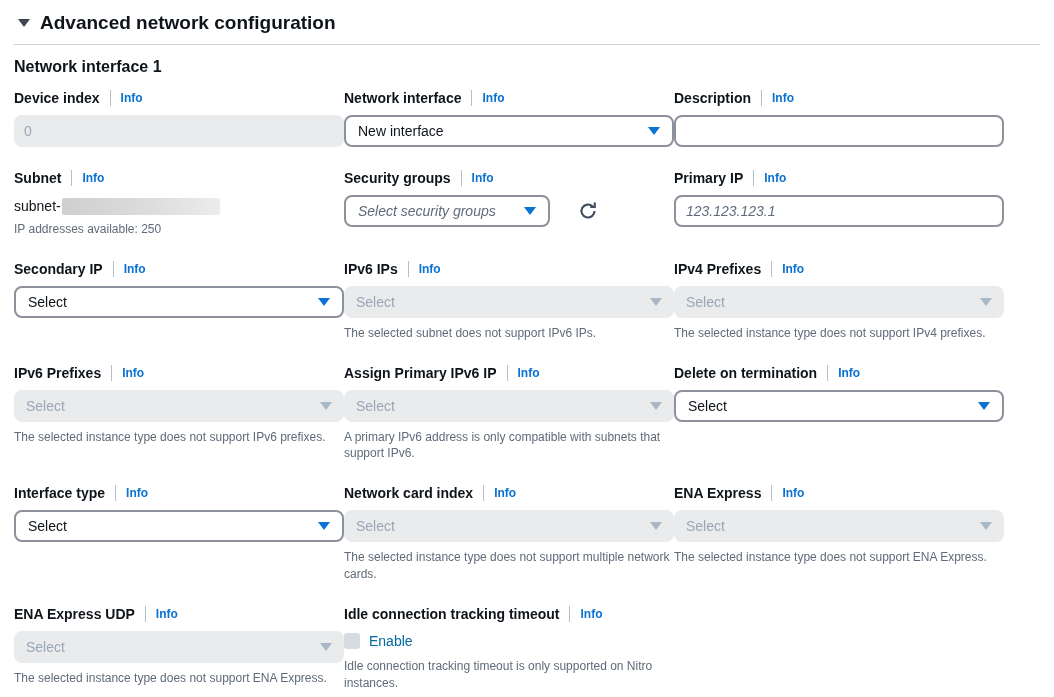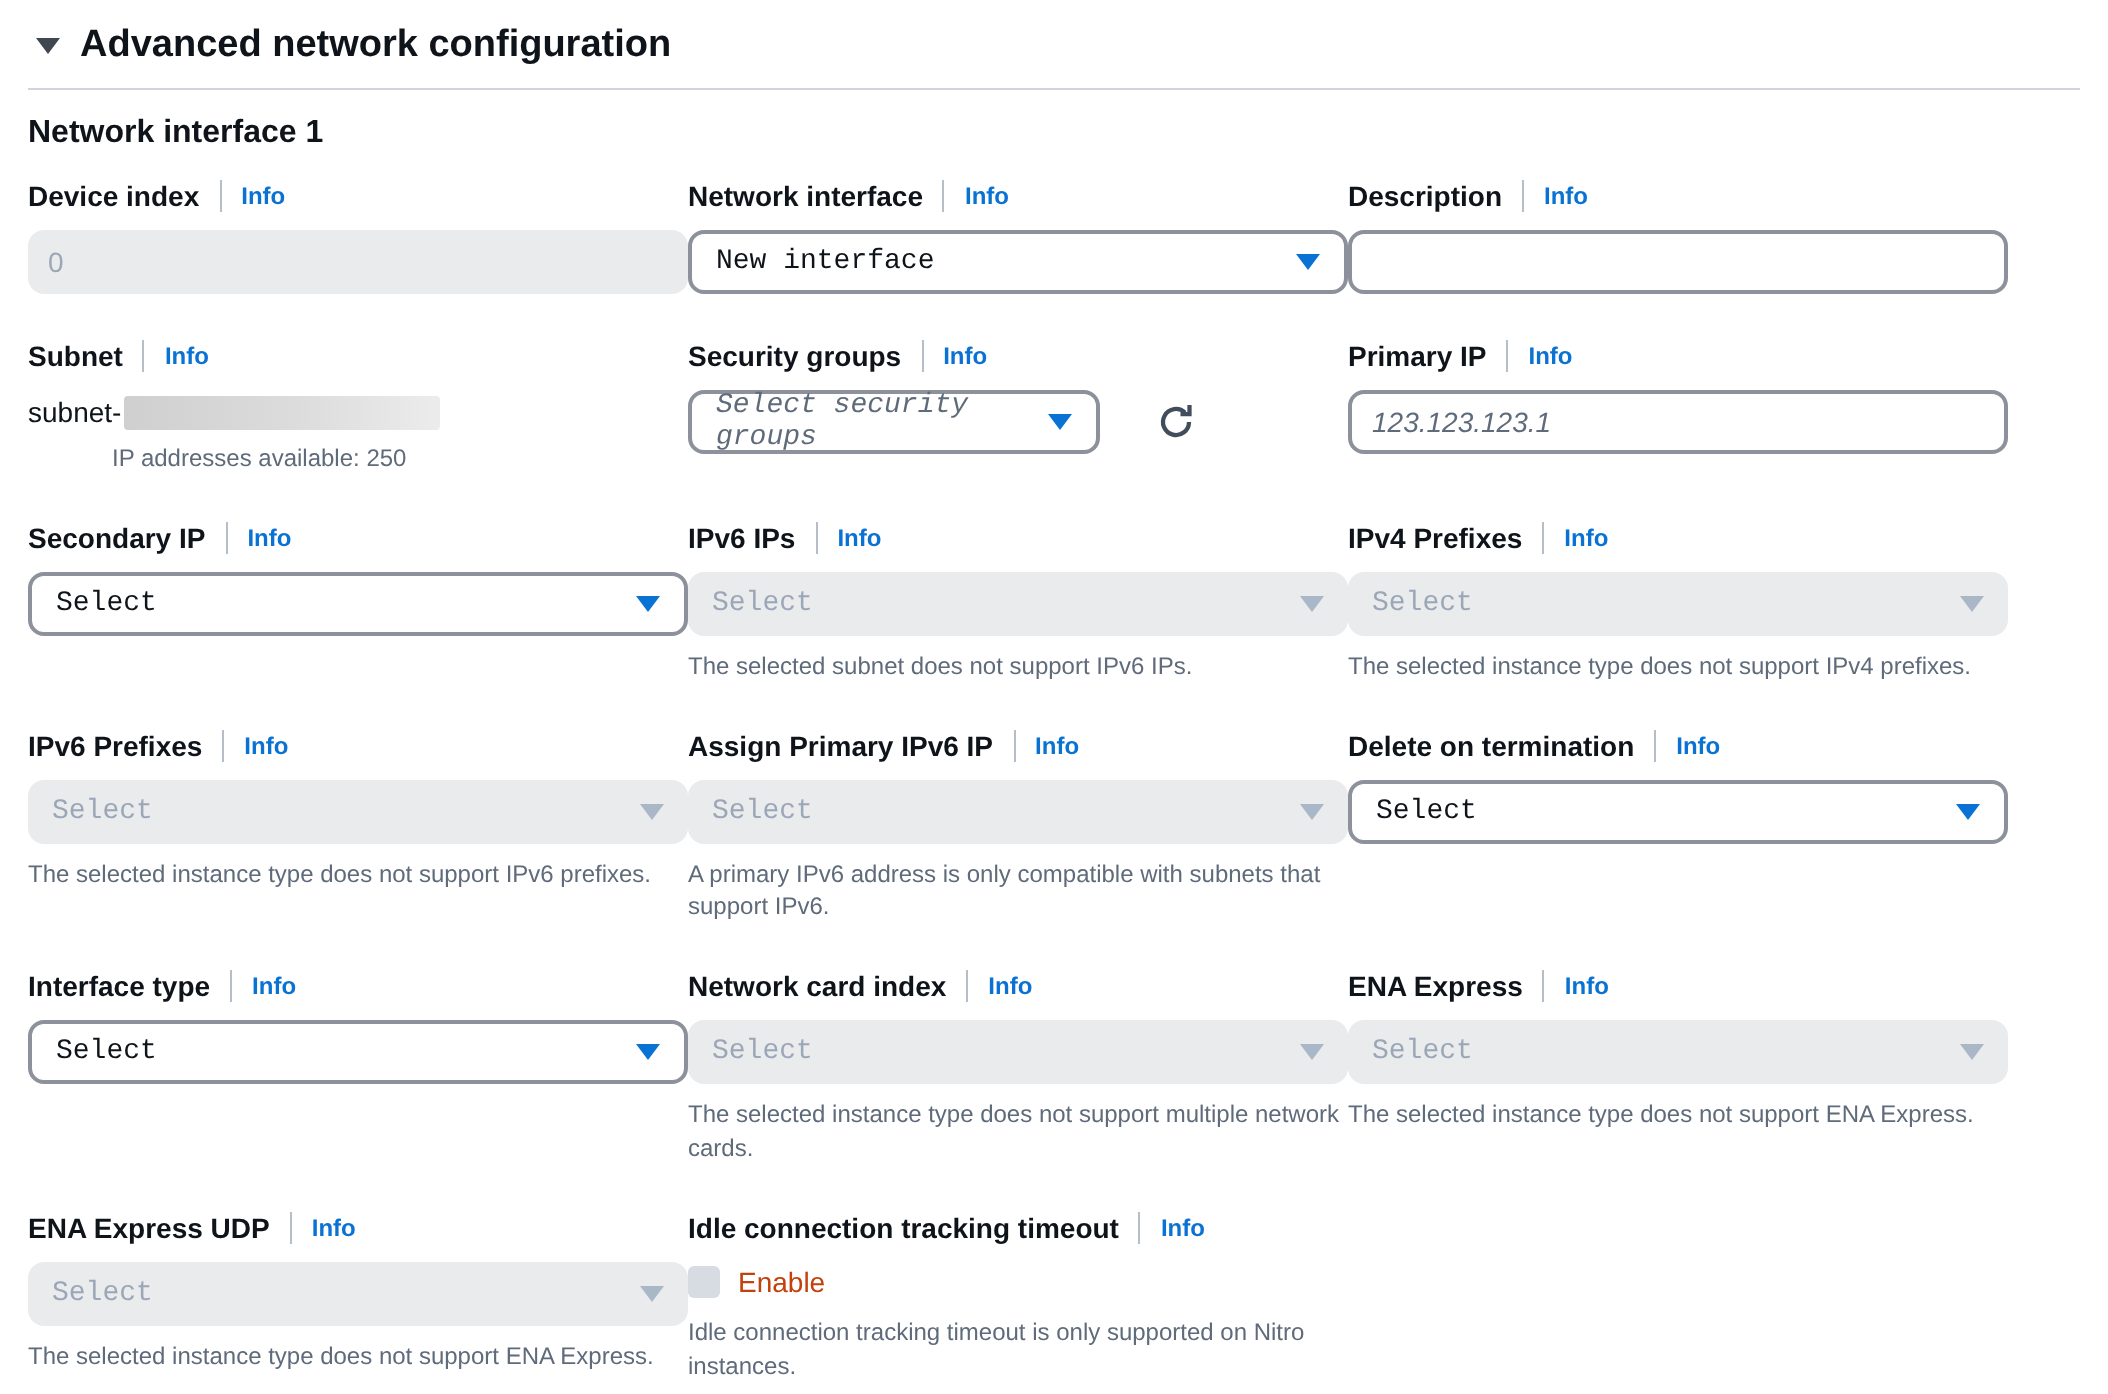--- a/index.html
+++ b/index.html
@@ -54,54 +54,54 @@
   .text-input::placeholder { color: #5f6b7a; font-style: italic; }
   .text-input.disabled {
     border: none; background: #e9ebed; color: #9ba7b6;
   }
 
   .select {
     width: 100%; justify-content: space-between;
     border: 2px solid #8c919c; background: #fff;
     padding: 0 12px; cursor: pointer;
   }
-  .select .sel-text { color: #0f141a; font-family: Liberation Mono, monospace; }
+  .select .sel-text { color: #0f141a; }
   .select .caret {
     width: 0; height: 0;
     border-left: 6px solid transparent;
     border-right: 6px solid transparent;
     border-top: 8px solid #0972d3;
   }
   .select.disabled { border: none; background: #e9ebed; cursor: default; }
   .select.disabled .sel-text { color: #9ba7b6; }
   .select.disabled .caret { border-top-color: #aab7c6; }
   .select.placeholder .sel-text { color: #5f6b7a; font-style: italic; }
 
   .helper { font-size: 12px; color: #5f6b7a; margin-top: 7px; line-height: 1.4; }
 
   
   .subnet-line { font-size: 14px; display: flex; align-items: center; height: 22px; margin-top: 2px; }
   .redacted {
     display: inline-block; width: 158px; height: 17px; margin-left: 1px;
     background: linear-gradient(90deg, #cfcfcf 0%, #dcdcdc 55%, #ececec 100%);
     border-radius: 2px;
   }
-  .subnet-helper { margin-top: 4px; margin-left: 42px; }
+  .subnet-helper { margin-top: 4px; }
 
   
   .sg-line { display: flex; align-items: center; gap: 26px; }
   .sg-line .select { width: 206px; }
   .refresh-btn { background: none; border: none; cursor: pointer; padding: 2px; display: flex; align-items: center; }
 
   
   .cb-line { display: flex; align-items: center; gap: 9px; height: 20px; margin-top: 2px; }
   .checkbox {
     width: 16px; height: 16px; border-radius: 3px; background: #d7dce2;
   }
-  .cb-label { font-size: 14px; color: #c2410c; }
+  .cb-label { font-size: 14px; color: #0369a1; }
 </style>
 </head>
 <body>
 
 <div class="section-header">
   <span class="tri-down"></span>
   <span class="title">Advanced network configuration</span>
 </div>
 
 <div class="ni-title">Network interface 1</div>

